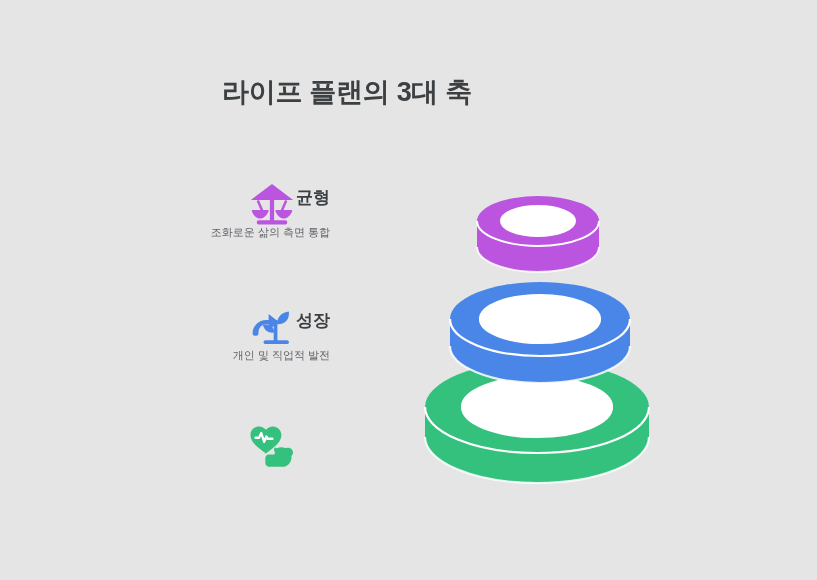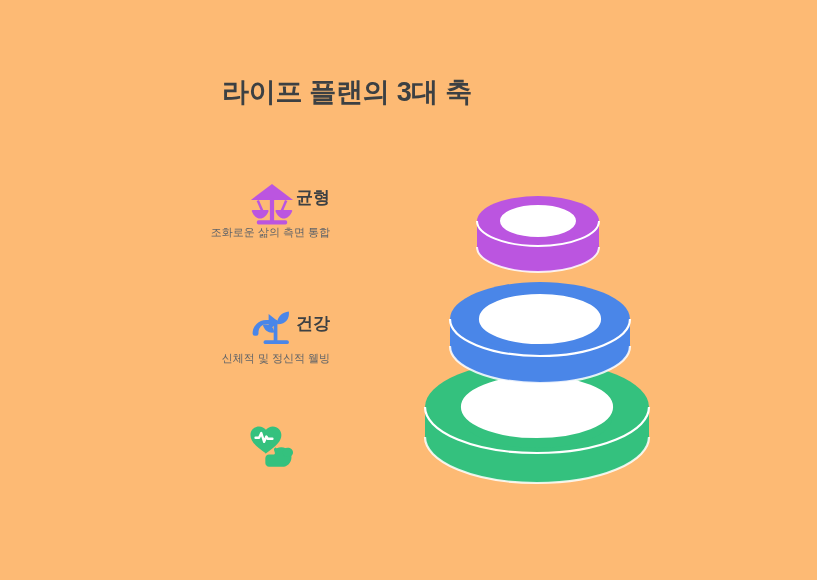--- a/index.html
+++ b/index.html
@@ -10,21 +10,21 @@
   body {
     width: 817px;
     height: 580px;
     font-family: "Liberation Sans", "DejaVu Sans", sans-serif;
     overflow: hidden;
     position: relative;
   }
   #infographic {
     position: absolute;
     inset: 0;
-    background: #fdba74;
+    background: #e5e5e5;
   }
 
   
   .title {
     position: absolute;
     left: 0;
     top: 76px;
     width: 694px;
     text-align: center;
     font-size: 27px;
@@ -96,27 +96,27 @@
 
   <div class="labels">
 
     <div class="label-row">
       <div class="label-block" style="top:22px;">
         <div class="label-title">균형</div>
         <div class="label-sub">조화로운 삶의 측면 통합</div>
       </div>
     </div>
 
-
     <div class="label-row">
-      <div class="label-block" style="top:28px;">
-        <div class="label-title">건강</div>
-        <div class="label-sub">신체적 및 정신적 웰빙</div>
+      <div class="label-block" style="top:25px;">
+        <div class="label-title">성장</div>
+        <div class="label-sub">개인 및 직업적 발전</div>
       </div>
     </div>
+
 
   </div>
 
   <div class="icon-slot" style="top:178px;">
     <svg viewBox="0 0 64 64" aria-hidden="true">
       <g fill="#bb55e0">
 
         <path d="M32 7 L57 26 L7 26 Z"></path>
 
         <rect x="29.5" y="24" width="5" height="29"></rect>

